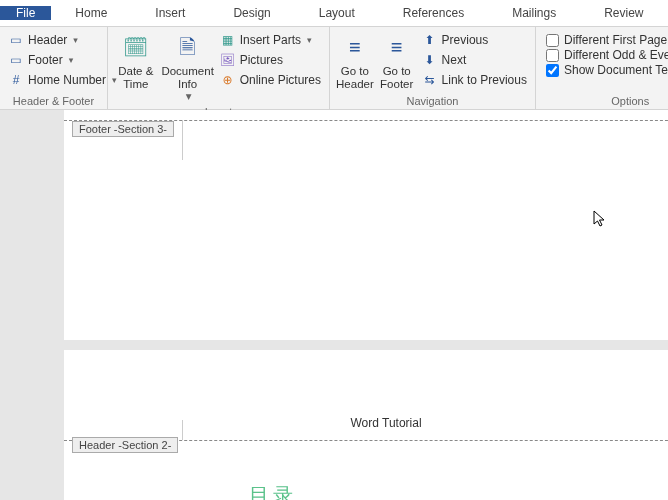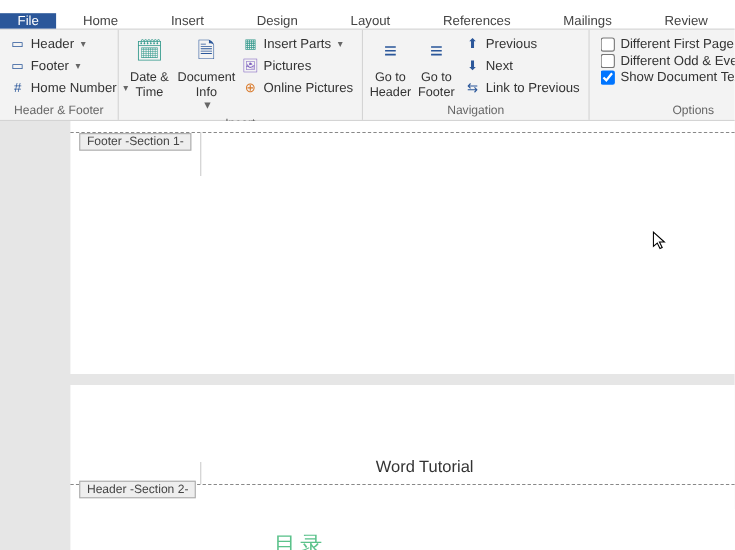--- a/index.html
+++ b/index.html
@@ -1,19 +1,19 @@
 <!DOCTYPE html>
 <html><head>
 <meta charset="utf-8">
 <style>
   * { box-sizing: border-box; margin: 0; padding: 0; font-family: "Segoe UI", Tahoma, sans-serif; }
   body { width: 668px; height: 500px; background: #fff; overflow: hidden; font-size: 12px; color: #333; }
 
   
-  .tabs { display: flex; height: 26px; background: #fff; align-items: flex-end; }
+  .tabs { display: flex; height: 26px; background: #fff; align-items: center; }
   .tab { padding: 0 24px; display: flex; align-items: center; cursor: pointer; color: #444; }
   .tab.file { background: #2b579a; color: #fff; padding: 0 16px; }
   .tab.active { background: #2b579a; color: #fff; }
   .tab.spacer { flex: 1; }
 
   
   .ribbon { display: flex; height: 84px; border-top: 1px solid #d4d4d4; border-bottom: 1px solid #d4d4d4; background: #f3f3f3; }
   .group { border-right: 1px solid #d4d4d4; display: flex; flex-direction: column; }
   .group-body { flex: 1; display: flex; align-items: flex-start; padding: 2px 4px; }
   .group-label { text-align: center; font-size: 11px; color: #666; padding: 1px 0 2px 0; }
@@ -38,21 +38,21 @@
   .page1 { top: 0; height: 230px; }
   .page2 { top: 240px; height: 260px; }
 
   .dashed-top { border-top: 1px dashed #888; }
   .dashed-bot { border-bottom: 1px dashed #888; }
 
   .tag { position: absolute; background: #eee; border: 1px solid #aaa; padding: 1px 6px; font-size: 11px; color: #444; z-index: 2; }
 
   .margin-guide { position: absolute; left: 180px; width: 1px; background: #ccc; }
 
-  .hdrtext { position: absolute; left: 50%; transform: translateX(-50%); font-size: 15px; color: #333; }
+  .hdrtext { position: absolute; left: 50%; transform: translateX(-50%); font-size: 12px; color: #333; }
   .toc { position: absolute; left: 185px; color: #5bc28b; font-size: 20px; font-family: "SimSun","宋体",serif; letter-spacing: 4px; }
 
   .cursor { position: absolute; width: 14px; height: 18px; }
   .cursor svg { width: 14px; height: 18px; }
 
   
   .ico-blue { color: #2b579a; }
   .ico-teal { color: #349a8d; }
   .ico-purple { color: #7a5bbf; }
   .ico-orange { color: #d97a2b; }
@@ -175,21 +175,21 @@
       </div>
     </div>
     <div class="group-label">Options</div>
   </div>
 </div>
 
 <div class="docarea">
 
   <div class="page page1">
     <div class="dashed-bot" style="position:absolute;top:10px;left:0;right:0;height:0"></div>
-    <div class="tag" style="top:11px;left:8px">Footer -Section 1-</div>
+    <div class="tag" style="top:11px;left:8px">Footer -Section 3-</div>
     <div class="margin-guide" style="top:10px;left:118px;height:40px"></div>
   </div>
 
   <div class="page page2">
     <div class="hdrtext" style="top:66px">Word Tutorial</div>
     <div class="dashed-top" style="position:absolute;top:90px;left:0;right:0;height:0"></div>
     <div class="margin-guide" style="top:70px;left:118px;height:20px"></div>
     <div class="tag" style="top:87px;left:8px">Header -Section 2-</div>
     <div class="toc" style="top:132px">目录</div>
   </div>

